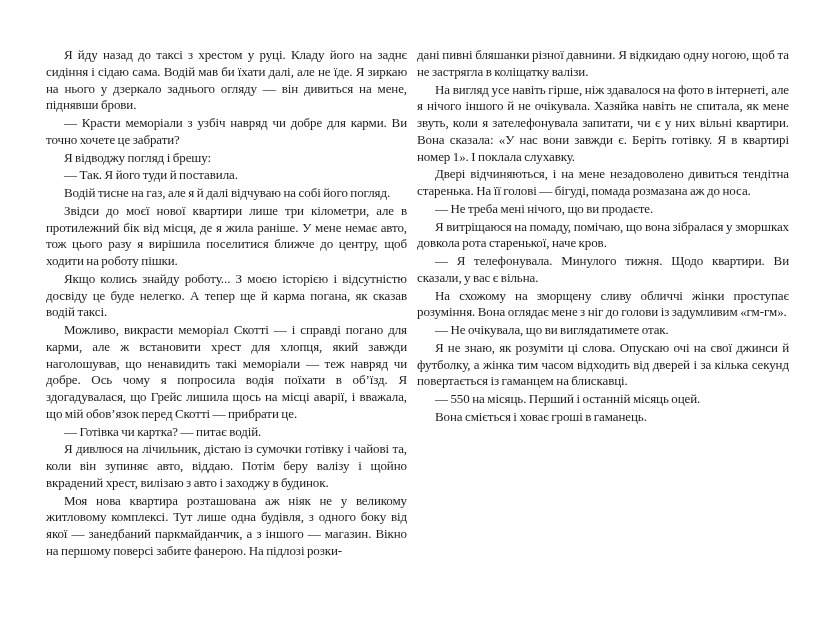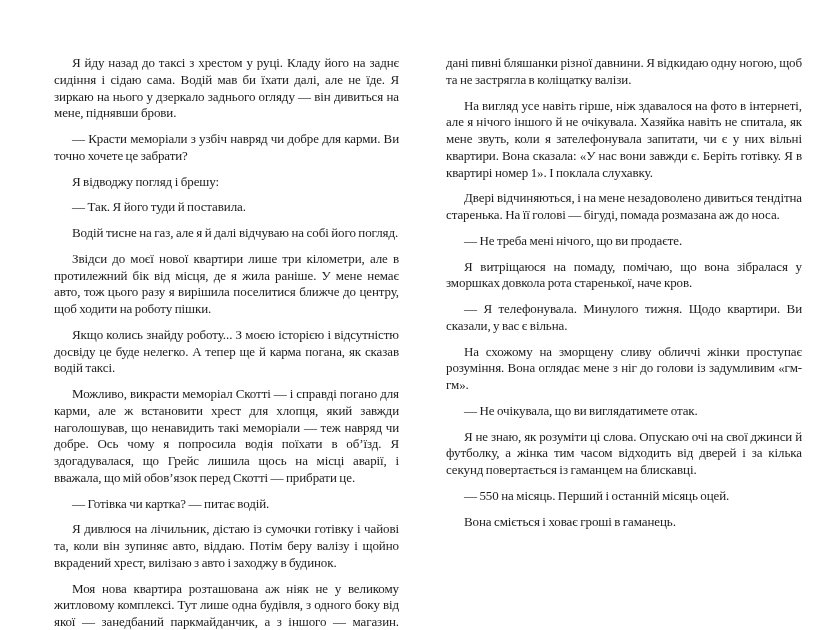--- a/index.html
+++ b/index.html
@@ -18,23 +18,23 @@
   .page-text {
     position: absolute;
     top: 46px;
     text-align: justify;
     font-size: 13px;
     line-height: 16.75px;
     letter-spacing: -0.1px;
     word-spacing: -0.6px;
   }
   .page-text.left  { left: 45px;  width: 363px; }
-  .page-text.right { left: 437px; width: 374px; }
+  .page-text.right { left: 416px; width: 374px; }
   .para {
-    margin: 9px;
+    margin: 1px;
     text-indent: 0;
   }
   .para.indent { text-indent: 18px; }
   .footer {
     position: absolute;
     top: 621px;
     font-size: 12px;
     line-height: 14px;
     letter-spacing: 0.1px;
     white-space: nowrap;

